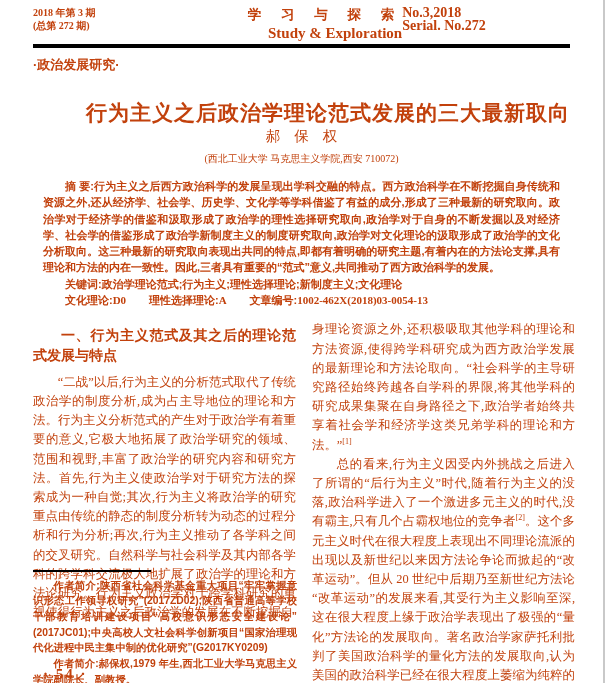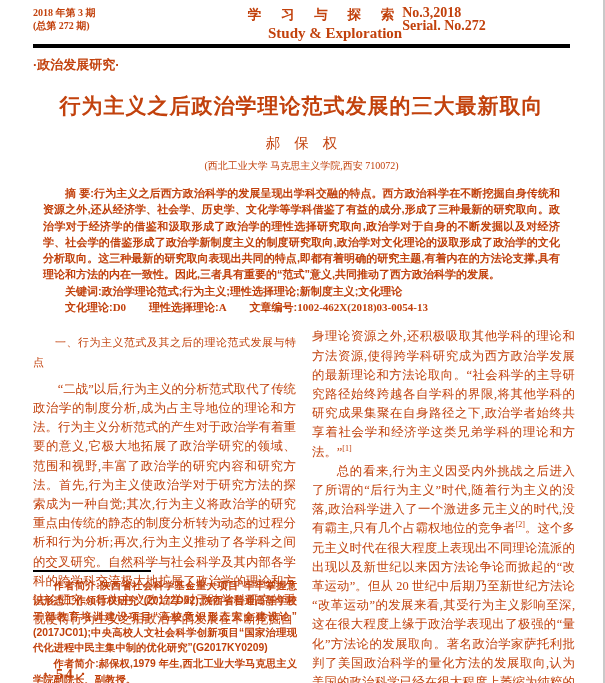--- a/index.html
+++ b/index.html
@@ -21,24 +21,24 @@
   .journal-en { font-size:15px; font-weight:bold; margin-top:1px; }
   .thick-rule { height:4px; background:#000; margin-top:2px; }
 
   .section-label {
     margin-top:8px; font-size:13px; font-weight:bold;
     font-family:"Liberation Sans","DejaVu Sans",sans-serif;
   }
 
   
   .article-title {
-    text-align:center; margin-top:18px; font-size:21px; font-weight:bold;
+    text-align:right; margin-top:25px; font-size:21px; font-weight:bold;
     font-family:"Liberation Sans","DejaVu Sans",sans-serif; letter-spacing:1px;
   }
-  .author-name { text-align:center; margin-top:14px; font-size:14.5px; letter-spacing:14px; text-indent:14px; }
+  .author-name { text-align:center; font-size:14.5px; letter-spacing:14px; text-indent:14px; }
   .affiliation { text-align:center; margin-top:6px; font-size:10px; }
 
   
   .meta {
     margin:12px 10px 0 10px; font-size:11px; line-height:16.3px;
     font-weight:bold; text-align:justify;
     font-family:"Liberation Sans","DejaVu Sans",sans-serif;
   }
   .meta p { text-indent:2em; }
   .meta .val { font-family:"Liberation Serif","DejaVu Serif",serif; }
@@ -46,21 +46,21 @@
   .clc-item:last-child { margin-right:8px; }
 
   
   .columns {
     display:flex; gap:16px; margin-top:12px;
     font-size:12.4px; line-height:19.2px; text-align:justify;
   }
   .col { width:263px; flex:0 0 263px; }
   .col-heading {
     font-family:"Liberation Sans","DejaVu Sans",sans-serif;
-    font-weight:normal; font-size:11px; text-indent:2em;
+    font-weight:bold; font-size:14px; text-indent:2em;
     margin:6px 0 8px 0; line-height:19.2px;
   }
   p.body { text-indent:2em; }
   p.body.no-indent { text-indent:0; }
   sup { font-size:8px; line-height:0; }
 
   
   .footnote {
     position:absolute; left:33px; top:570px; width:264px;
     font-size:10.3px; line-height:15.7px; font-weight:bold; text-align:justify;

